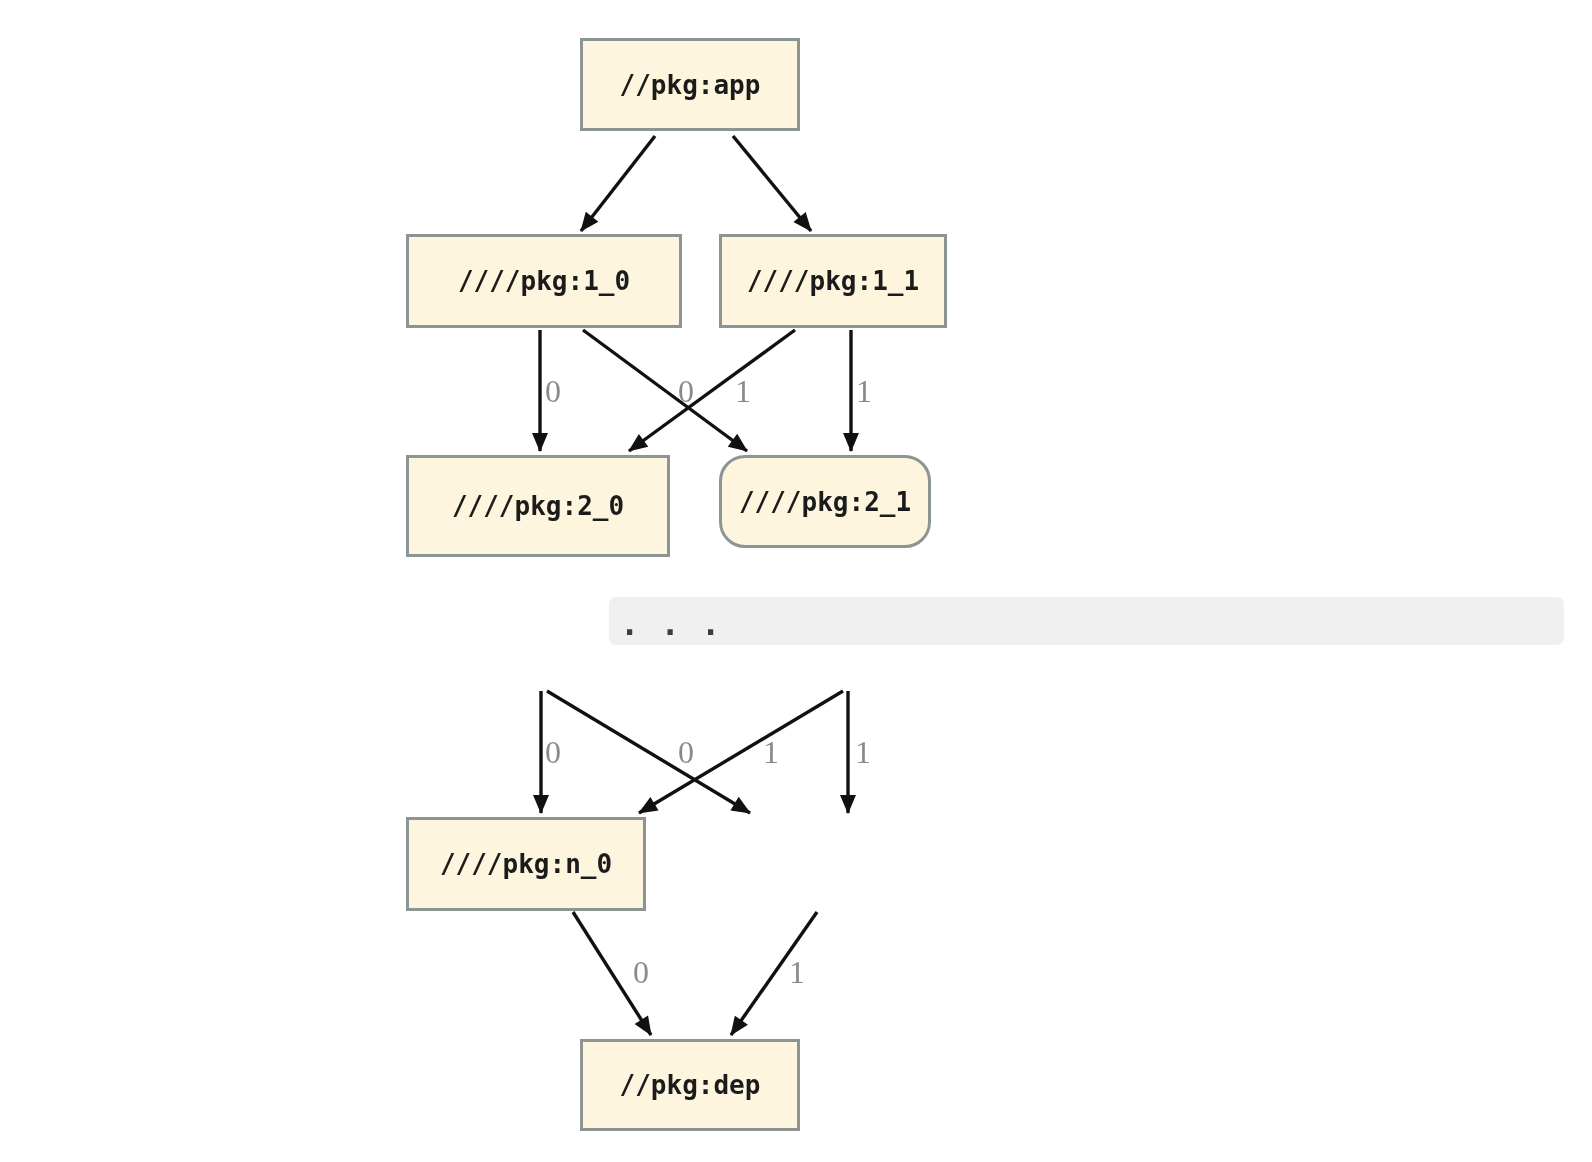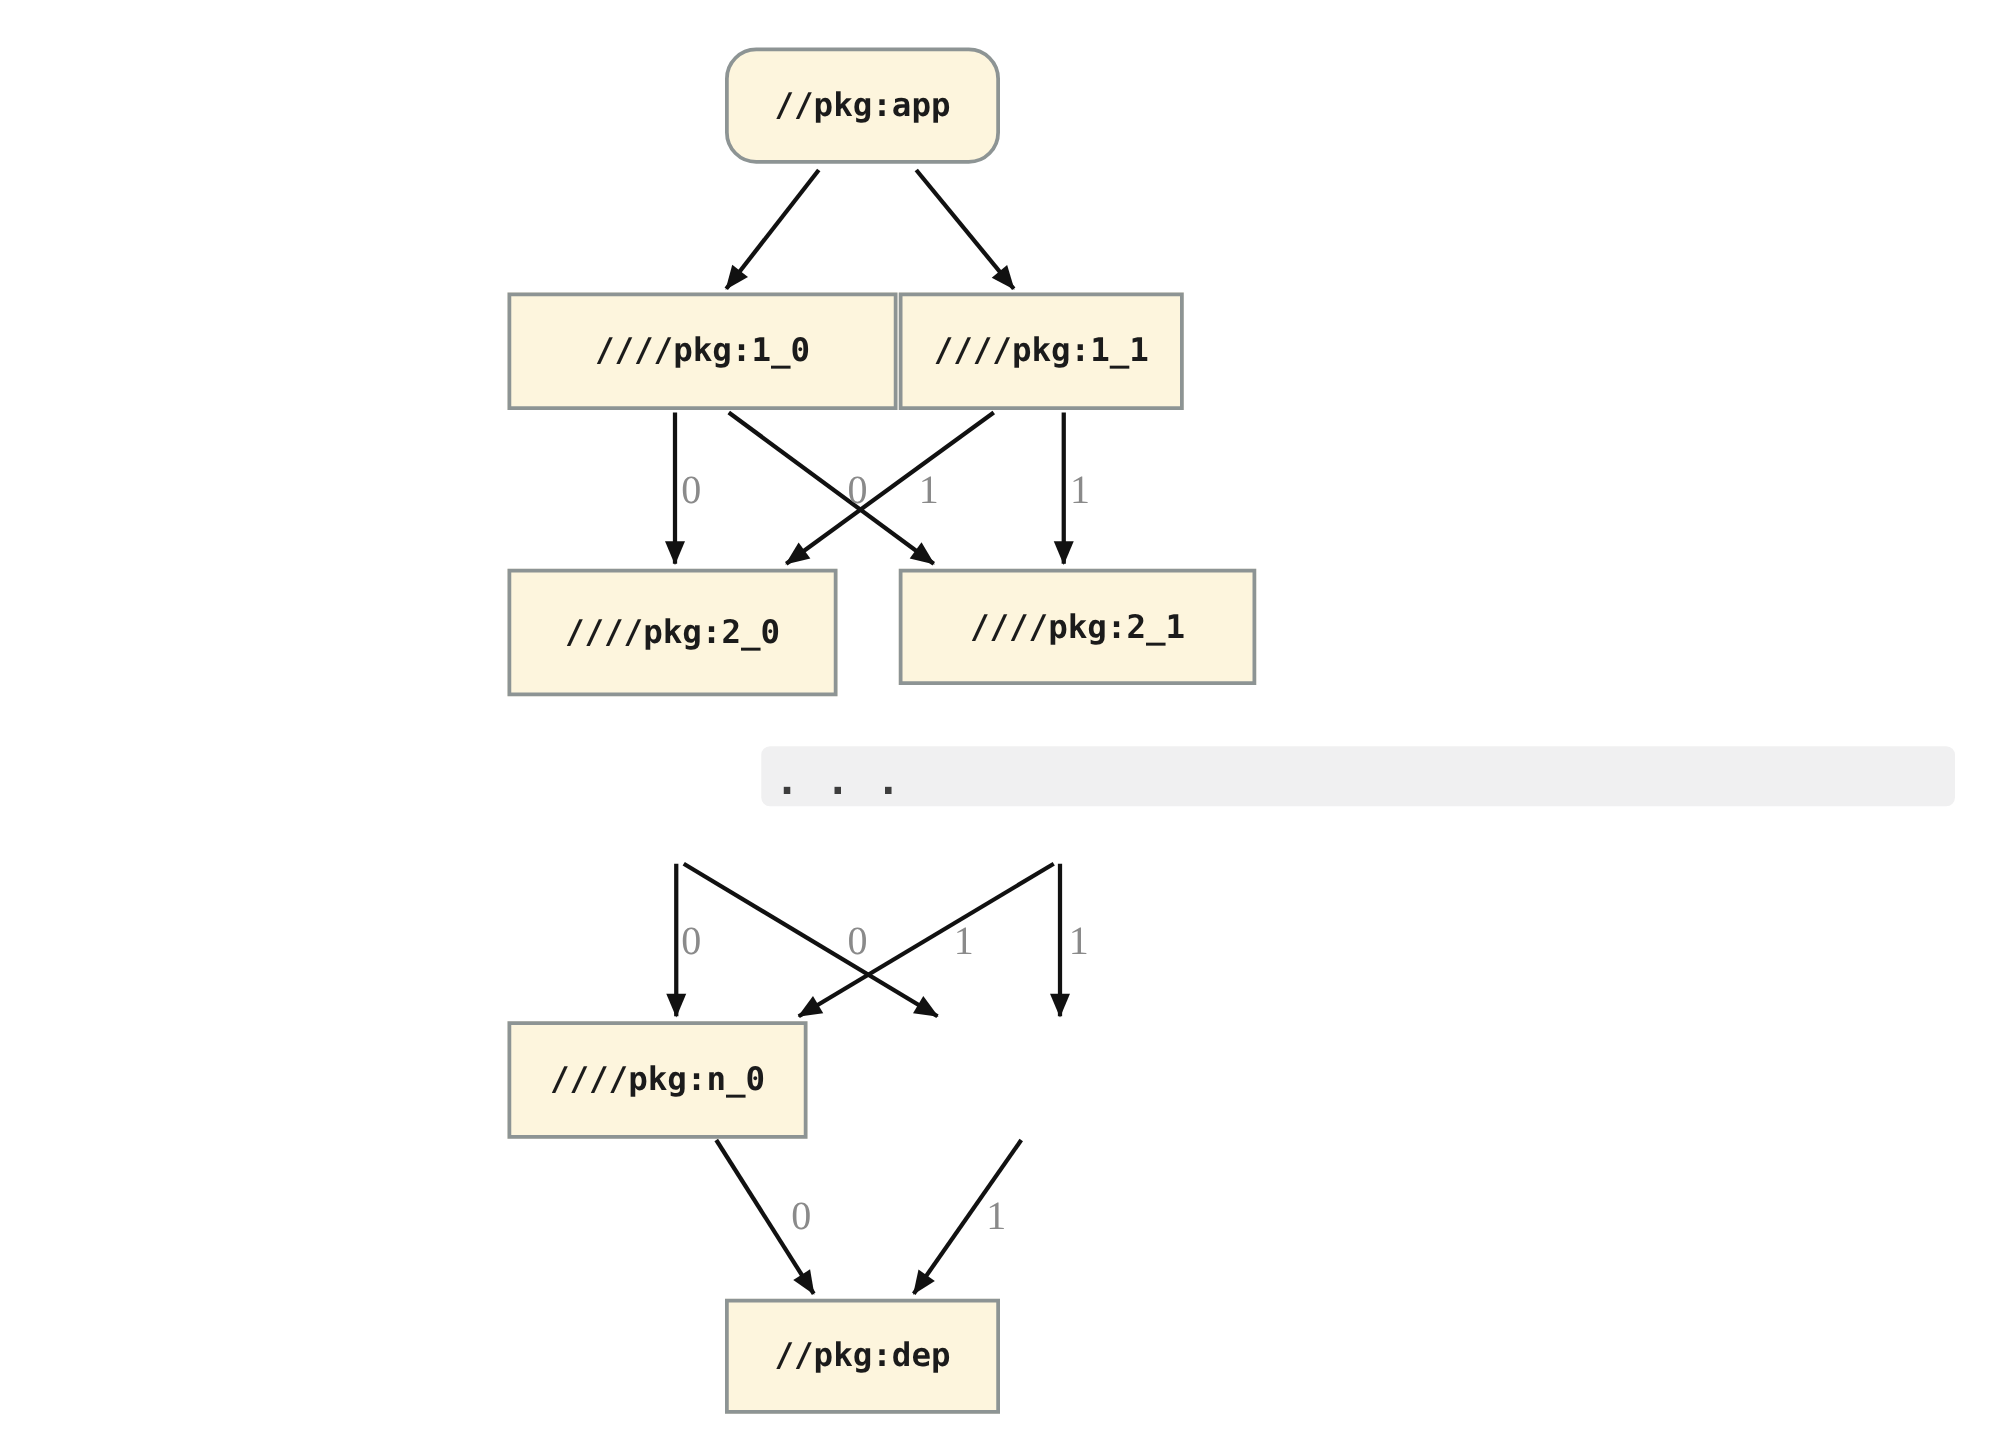--- a/index.html
+++ b/index.html
@@ -20,25 +20,25 @@
     position:absolute;
     background:var(--node-fill);
     border:3px solid var(--node-border);
     display:flex; align-items:center; justify-content:center;
   }
   .node span{
     font-family:"DejaVu Sans Mono", monospace;
     font-weight:bold; font-size:26px; color:var(--node-text);
     white-space:pre;
   }
-  #node-app {left:580px; top:38px;  width:220px; height:93px;border-radius:25px;}
-  #node-1_0 {left:406px; top:234px; width:312px; height:94px;}
+  #node-app {left:580px; top:38px;  width:220px; height:93px;}
+  #node-1_0 {left:406px; top:234px; width:276px; height:94px;}
   #node-1_1 {left:719px; top:234px; width:228px; height:94px;}
   #node-2_0 {left:406px; top:455px; width:264px; height:102px;}
-  #node-2_1 {left:719px; top:455px; width:286px; height:93px;}
+  #node-2_1 {left:719px; top:455px; width:212px; height:93px;border-radius:26px;}
   #node-n_0 {left:406px; top:817px; width:240px; height:94px;}
   #node-n_1 {left:719px; top:817px; width:266px; height:94px;}
   #node-dep {left:580px; top:1039px; width:220px; height:92px;}
   .edge-label{
     position:absolute; transform:translate(-50%,-50%);
     font-family:"Liberation Serif","DejaVu Serif",serif;
     font-size:32px; color:var(--edge-label); line-height:1;
   }
   .ellipsis-bar{
     position:absolute; left:609px; top:597px; width:955px; height:48px;

